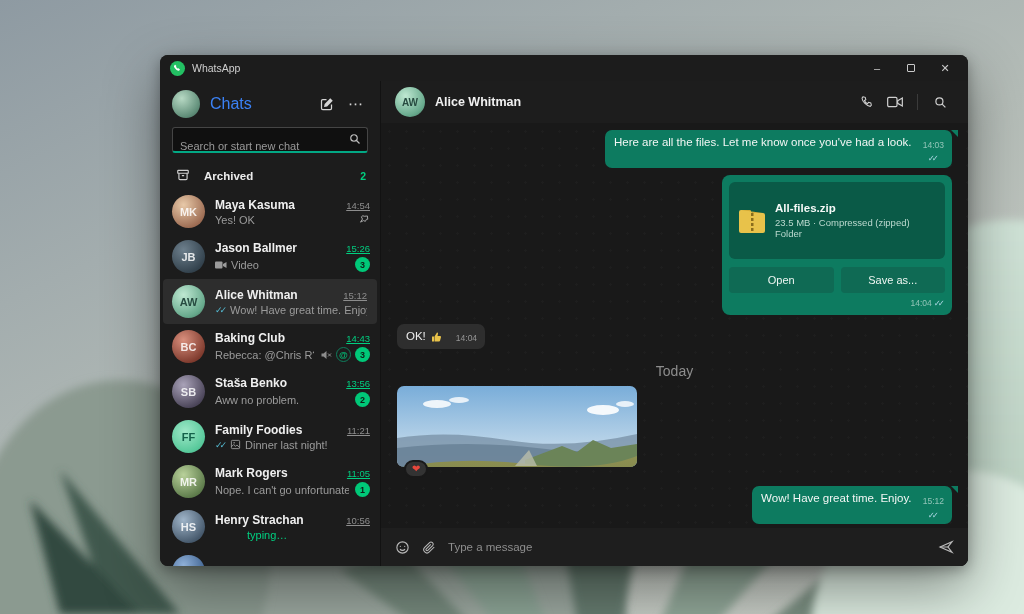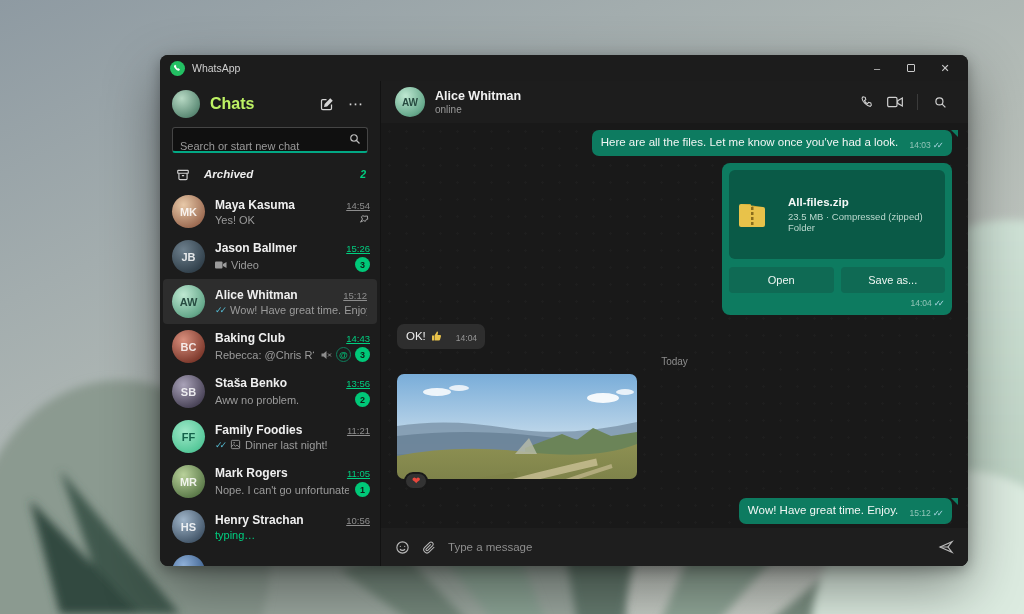--- a/index.html
+++ b/index.html
@@ -22,33 +22,33 @@
   .titlebar { height:26px; flex:0 0 26px; display:flex; align-items:center; padding:0 6px 0 10px; background:#1c1c1c; }
   .titlebar .logo { width:15px; height:15px; border-radius:50%; background:#23c063; display:flex; align-items:center; justify-content:center; margin-right:7px; }
   .titlebar .app-name { font-size:10.5px; color:#cfcfcf; flex:1; }
   .winbtn { width:34px; height:22px; display:flex; align-items:center; justify-content:center; color:#c9c9c9; font-size:11px; cursor:default; }
   .maxglyph { width:8px; height:8px; border:1px solid #c9c9c9; border-radius:1px; display:inline-block; }
   .body-row { flex:1; display:flex; min-height:0; }
   
   .sidebar { width:220px; flex:0 0 220px; background:#1c1c1c; display:flex; flex-direction:column; min-height:0; }
   .sb-head { display:flex; align-items:center; padding:9px 12px 7px 12px; }
   .sb-head .me { width:28px; height:28px; border-radius:50%; background:radial-gradient(circle at 35% 30%,#b7d9c4,#5f8d78 70%,#3c5f50); margin-right:10px; display:flex;align-items:center;justify-content:center; font-size:10px; color:#23403a; font-weight:bold;}
-  .sb-title { font-size:16px; font-weight:bold; color:#bef264; flex:1; }
+  .sb-title { font-size:16px; font-weight:normal; color:#3b82f6; flex:1; }
   .sb-icon { width:24px; height:24px; display:flex; align-items:center; justify-content:center; color:#d6d6d6; }
   .sb-icon + .sb-icon { margin-left:6px; }
   .dots { font-size:15px; letter-spacing:1px; color:#d6d6d6; line-height:10px; }
   .search-wrap { margin:2px 12px 8px 12px; position:relative; }
   .search-input {
     width:100%; height:26px; background:#101010; border:1px solid #454545; border-bottom:2px solid #02a884;
     border-radius:3px; color:#e8e8e8; font-size:11px; padding:12px 26px 0 7px; outline:none;
     font-family:"Liberation Sans", sans-serif;
   }
   .search-input::placeholder { color:#9a9a9a; }
   .search-mag { position:absolute; right:7px; top:6px; }
-  .archived-row { display:flex; align-items:flex-start; padding:7px 14px 7px 16px; cursor:pointer;font-style:italic; }
+  .archived-row { display:flex; align-items:flex-end; padding:7px 14px 7px 16px; cursor:pointer; }
   .archived-row .lbl { font-size:11.5px; font-weight:bold; color:#ececec; flex:1; margin-left:14px; }
   .archived-row .cnt { color:#00cf80; font-size:10.5px; font-weight:bold; }
   .chatlist { flex:1; overflow:hidden; }
   .row { display:flex; align-items:center; padding:5px 10px 5px 12px; height:45px; cursor:pointer; }
   .row.sel { background:#2d2d2d; border-radius:4px; margin:0 3px; padding-left:9px; }
   .av { width:33px; height:33px; border-radius:50%; flex:0 0 33px; margin-right:10px; display:flex; align-items:center; justify-content:center; font-size:11px; font-weight:bold; color:rgba(255,255,255,.85); }
   .avM{background:radial-gradient(circle at 35% 30%,#e8c9a8,#9c6b52 75%);}
   .avJ{background:radial-gradient(circle at 35% 30%,#6d7f8c,#32414c 75%);}
   .avA{background:radial-gradient(circle at 35% 30%,#bfe8d2,#67a98c 70%,#3f6f5c); color:#274b40;}
   .avB{background:radial-gradient(circle at 35% 30%,#d98f7d,#7e3a2d 75%);}
@@ -57,53 +57,53 @@
   .avR{background:radial-gradient(circle at 35% 30%,#b9d19a,#5c7a4a 75%);}
   .avH{background:radial-gradient(circle at 35% 30%,#9fb4c8,#45586b 75%);}
   .avD{background:radial-gradient(circle at 35% 30%,#8fb0d8,#3c5f8c 75%);}
   .rc { flex:1; min-width:0; }
   .r1 { display:flex; align-items:baseline; }
   .nm { font-size:12px; font-weight:bold; color:#efefef; flex:1; white-space:nowrap; overflow:hidden; }
   .tm { font-size:9.5px; color:#8d8d8d; margin-left:0;text-decoration:underline; }
   .tm.unread { color:#00cf80; }
   .r2 { display:flex; align-items:center; margin-top:2px; }
   .pv { font-size:11px; color:#9b9b9b; flex:1; white-space:nowrap; overflow:hidden; display:flex; align-items:center; gap:4px; }
-  .pv.typing { color:#00cf80; }
+  .pv.typing { color:#00cf80;margin-left:32px; }
   .trail { display:flex; align-items:center; gap:4px; margin-left:6px; }
   .badge { min-width:15px; height:15px; border-radius:8px; background:#00c878; color:#0d2018; font-size:9px; font-weight:bold; display:flex; align-items:center; justify-content:center; padding:0 3px; }
   .mention { width:15px; height:15px; border-radius:50%; border:1px solid #0d8f68; color:#00cf80; font-size:9px; font-weight:bold; display:flex; align-items:center; justify-content:center; opacity:.85; }
   .checks { color:#55bcd4; font-size:9px; letter-spacing:-3px; margin-right:2px; }
   
   .chat { flex:1; display:flex; flex-direction:column; min-width:0; background:#191919; border-left:1px solid #121212; }
   .chat-bg { background-image:radial-gradient(rgba(255,255,255,.022) 1px, transparent 1.3px); background-size:17px 17px; }
   .chat-head { height:42px; flex:0 0 42px; display:flex; align-items:center; padding:0 14px 0 14px; background:#1d1d1d; }
   .chat-head .av { width:30px; height:30px; flex:0 0 30px; margin-right:10px; font-size:10px; }
   .ch-names { flex:1; }
   .ch-name { font-size:12.5px; font-weight:bold; color:#f1f1f1; }
   .ch-status { font-size:10px; color:#9a9a9a; margin-top:1px; }
   .hicon { width:28px; height:26px; display:flex; align-items:center; justify-content:center; color:#cfcfcf; }
   .hdiv { width:1px; height:16px; background:#3b3b3b; margin:0 8px; }
   .messages { flex:1; min-height:0; display:flex; flex-direction:column; padding:7px 16px 4px 16px; overflow:hidden; }
   .bub { border-radius:7px; padding:5px 8px 5px 9px; font-size:11.5px; line-height:1.35; position:relative; }
   .out { background:#0d7b60; color:#f2f6f4; align-self:flex-end; }
   .in  { background:#2e2e2e; color:#ececec; align-self:flex-start; }
-  .msg-meta { font-size:8.5px; color:rgba(225,240,235,.62); display:inline-flex; align-items:center; gap:2px; margin-left:8px; position:relative; top:2px; }
+  .msg-meta { font-size:8.5px; color:rgba(225,240,235,.62); display:inline-flex; align-items:center; gap:2px; margin-left:8px; position:relative; top:2px;flex-direction:column; }
   .in .msg-meta { color:#969696; }
   .mchecks { color:#a8d4e0; font-size:8.5px; letter-spacing:-3px; padding-right:3px; }
   .tail-r::after { content:""; position:absolute; right:-6px; top:0; border:7px solid transparent; border-top-color:#0d7b60; border-right-width:0; }
   
   .file-bub { background:#0d7b60; border-radius:8px; padding:7px; width:230px; align-self:flex-end; margin-top:7px; }
-  .file-card { background:#0a5a47; border-radius:6px; padding:26px 10px; display:flex; align-items:center; gap:23px; }
+  .file-card { background:#0a5a47; border-radius:6px; padding:20px 10px; display:flex; align-items:center; gap:10px; }
   .zipicon { width:26px; height:30px; flex:0 0 26px; }
   .fname { font-size:11.5px; color:#f4f8f6; font-weight:bold; }
   .fmeta { font-size:9.5px; color:#bcd9cf; margin-top:3px; }
   .fbtns { display:flex; gap:7px; margin-top:8px; }
   .fbtn { flex:1; height:26px; background:#0f6a54; border:none; border-radius:4px; color:#eef6f2; font-size:11px; display:flex; align-items:center; justify-content:center; cursor:pointer; font-family:"Liberation Sans",sans-serif;}
   .file-time { text-align:right; font-size:8.5px; color:rgba(225,240,235,.62); margin-top:5px; display:flex; justify-content:flex-end; align-items:center; gap:2px;}
-  .today { align-self:center; color:#8d8d8d; font-size:10px; margin:7px 0 4px 0;text-align:center; }
+  .today { align-self:center; color:#8d8d8d; font-size:14px; margin:14px 0 4px 0;text-align:center; }
   
   .photo-msg { align-self:flex-start; width:240px; margin-top:3px; background:#262626; border-radius:7px; overflow:hidden; }
   .photo-msg svg.photo { display:block; width:240px; height:142px; }
   .reaction { align-self:flex-start; margin:-7px 0 0 7px; background:#333333; border:2px solid #191919; border-radius:9px; padding:1px 6px 2px 6px; font-size:10px; color:#e8473c; z-index:3; }
   .m-ok { margin-top:9px; display:flex; align-items:center; gap:5px; }
   .m-wow { margin-top:8px; }
   
   .composer { flex:0 0 38px; display:flex; align-items:center; background:#1e1e1e; padding:0 14px; gap:12px; }
   .cicon { display:flex; align-items:center; justify-content:center; color:#b9b9b9; }
   .composer input { flex:1; background:transparent; border:none; outline:none; color:#e6e6e6; font-size:11.5px; font-family:"Liberation Sans",sans-serif; }
@@ -367,21 +367,20 @@
       </div>
     </div>
 
     <div class="chat">
       <div class="chat-head">
         <div class="av avA">
             <span>AW</span>
           </div>
         <div class="ch-names">
           <div class="ch-name">Alice Whitman</div>
-          <div class="ch-status">online</div>
         </div>
         <div class="hicon">
           <svg width="14" height="14" viewBox="0 0 24 24" fill="none" stroke="#cfcfcf" stroke-width="1.8">
               <path d="M5 3l4 1 1 4-2.5 1.5c1 2.5 3 4.5 5.5 5.5L14.5 12.5l4 1 1 4-2 2c-6-.5-13.5-8-14-14z"></path>
             </svg>
         </div>
         <div class="hicon">
           <svg width="16" height="12" viewBox="0 0 24 18" fill="none" stroke="#cfcfcf" stroke-width="1.8">
               <rect x="1" y="2" width="14" height="14" rx="2"></rect>
               <path d="M16 7l7-4v12l-7-4z"></path>

